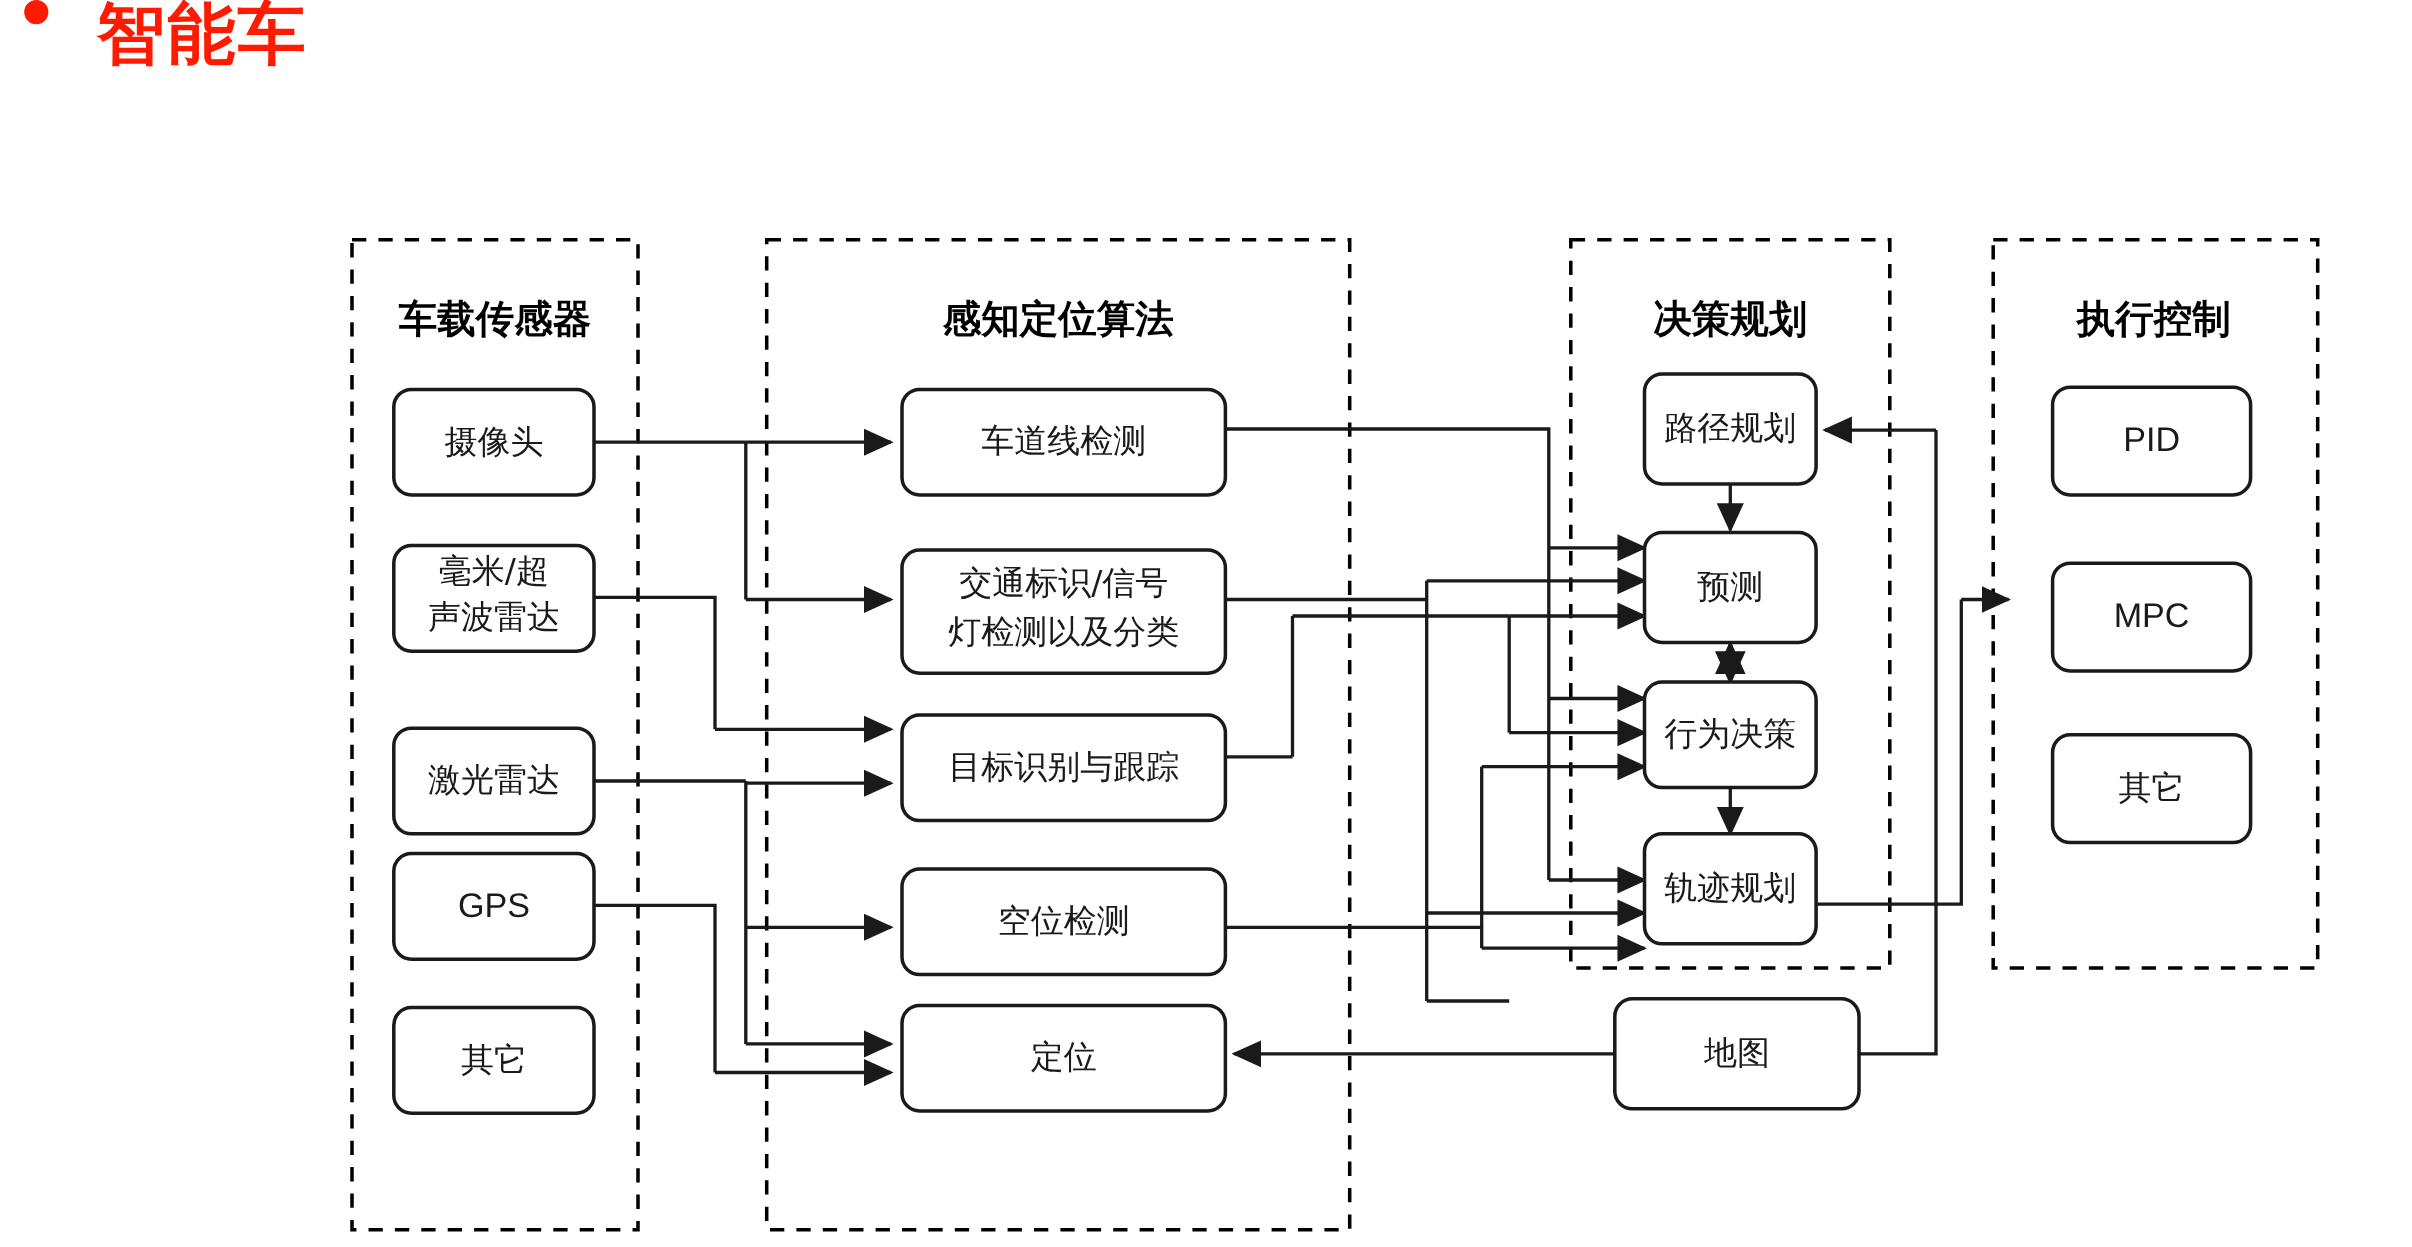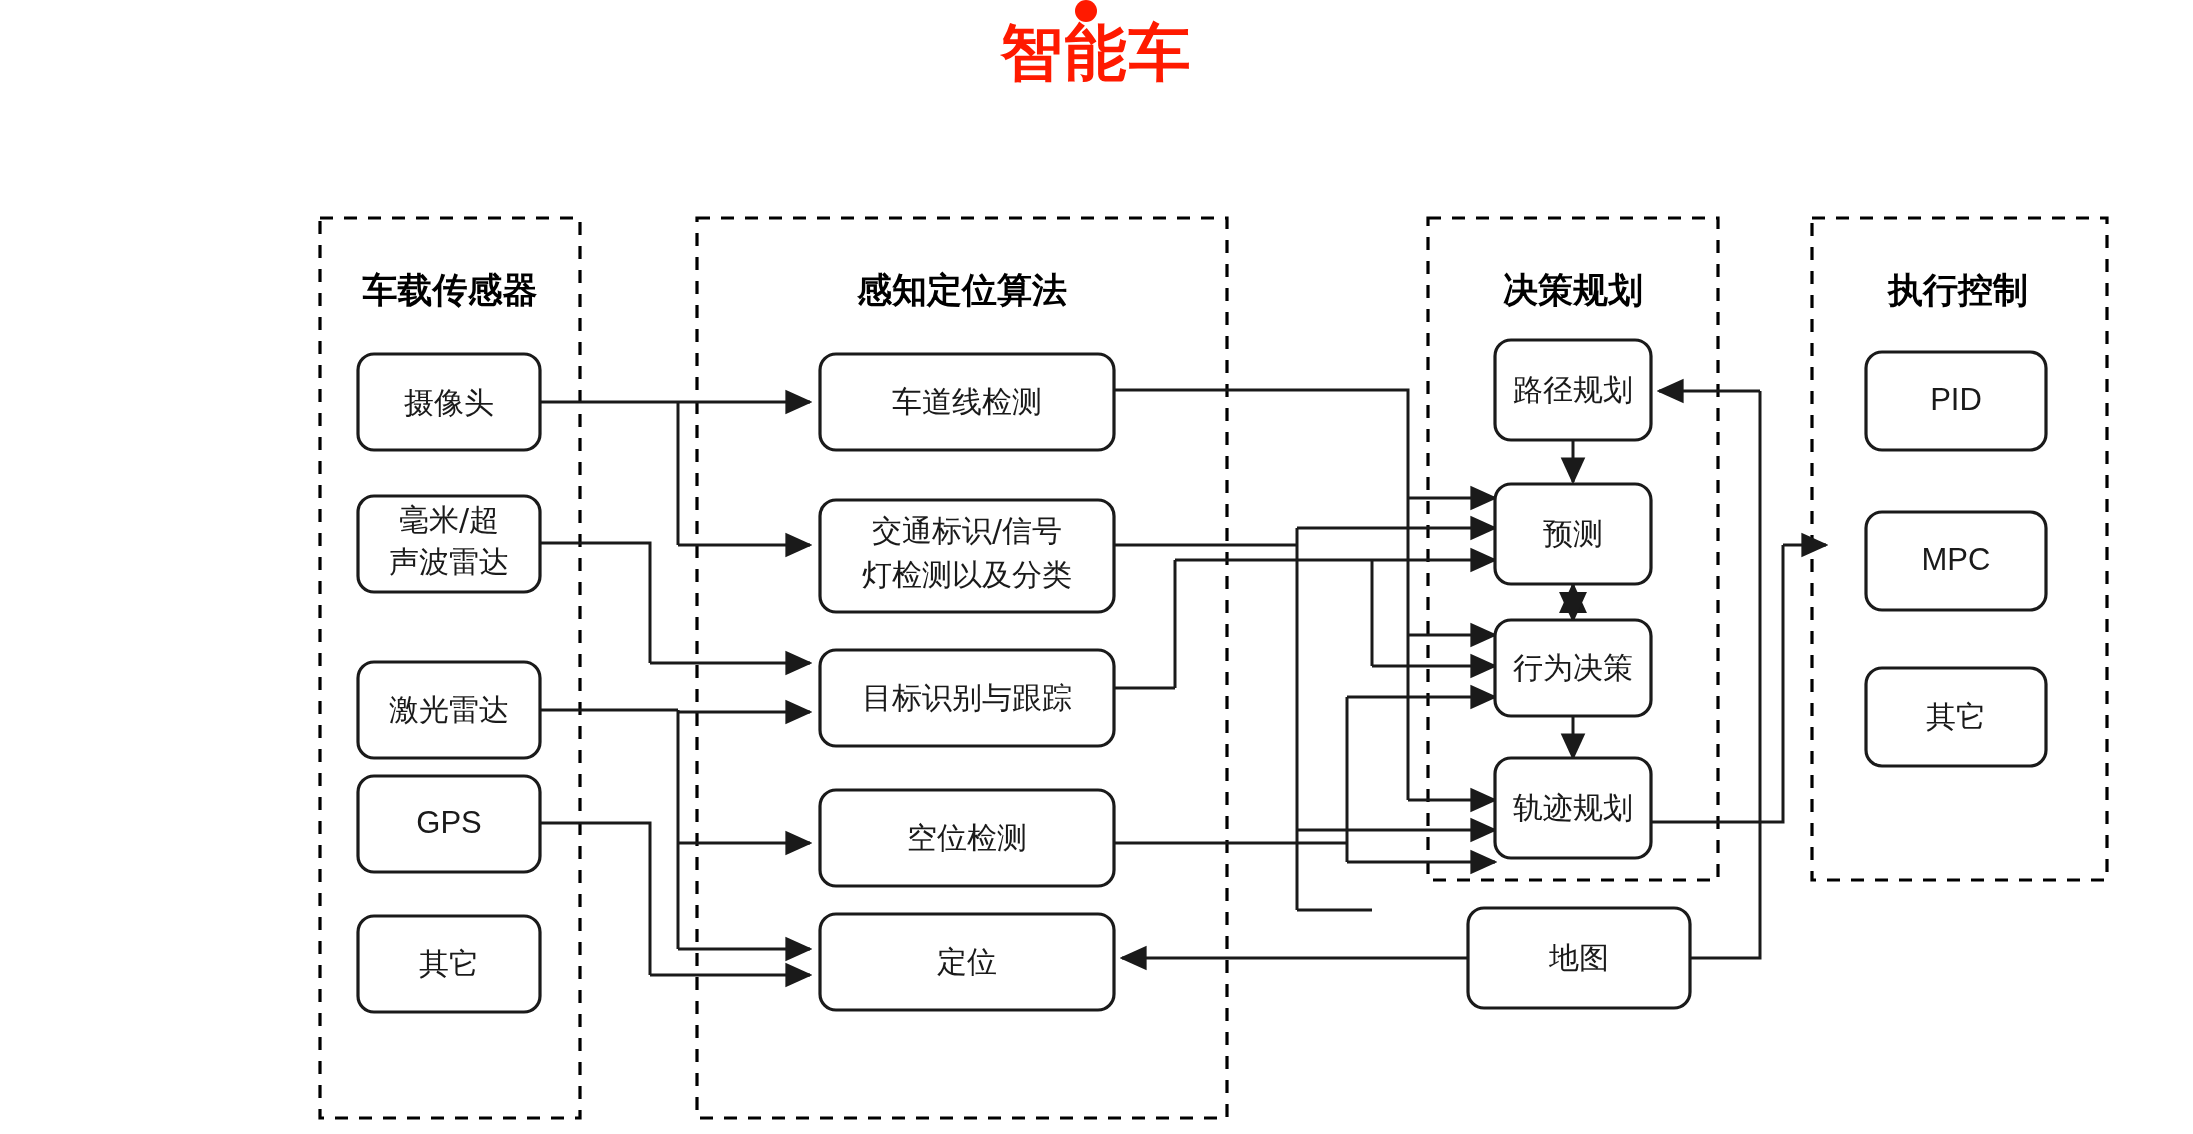--- a/index.html
+++ b/index.html
@@ -7,21 +7,21 @@
     width:2193px;height:1134px;
     font-family:"Liberation Sans","DejaVu Sans",sans-serif;
     overflow:hidden;
     position:relative;
   }
   #stage{position:relative;width:2193px;height:1134px;}
 
   
   .title-row{
     position:absolute;left:0;top:0;width:100%;height:110px;
-    display:flex;align-items:center;flex-direction:column;
+    display:flex;align-items:flex-start;
   }
   .bullet{
     width:22px;height:22px;border-radius:50%;
     background:#FF1A00;margin-left:22px;margin-right:44px;
     flex:0 0 auto;
   }
   .title-text{
     color:#FF1A00;
     font-size:62px;
     font-weight:bold;

